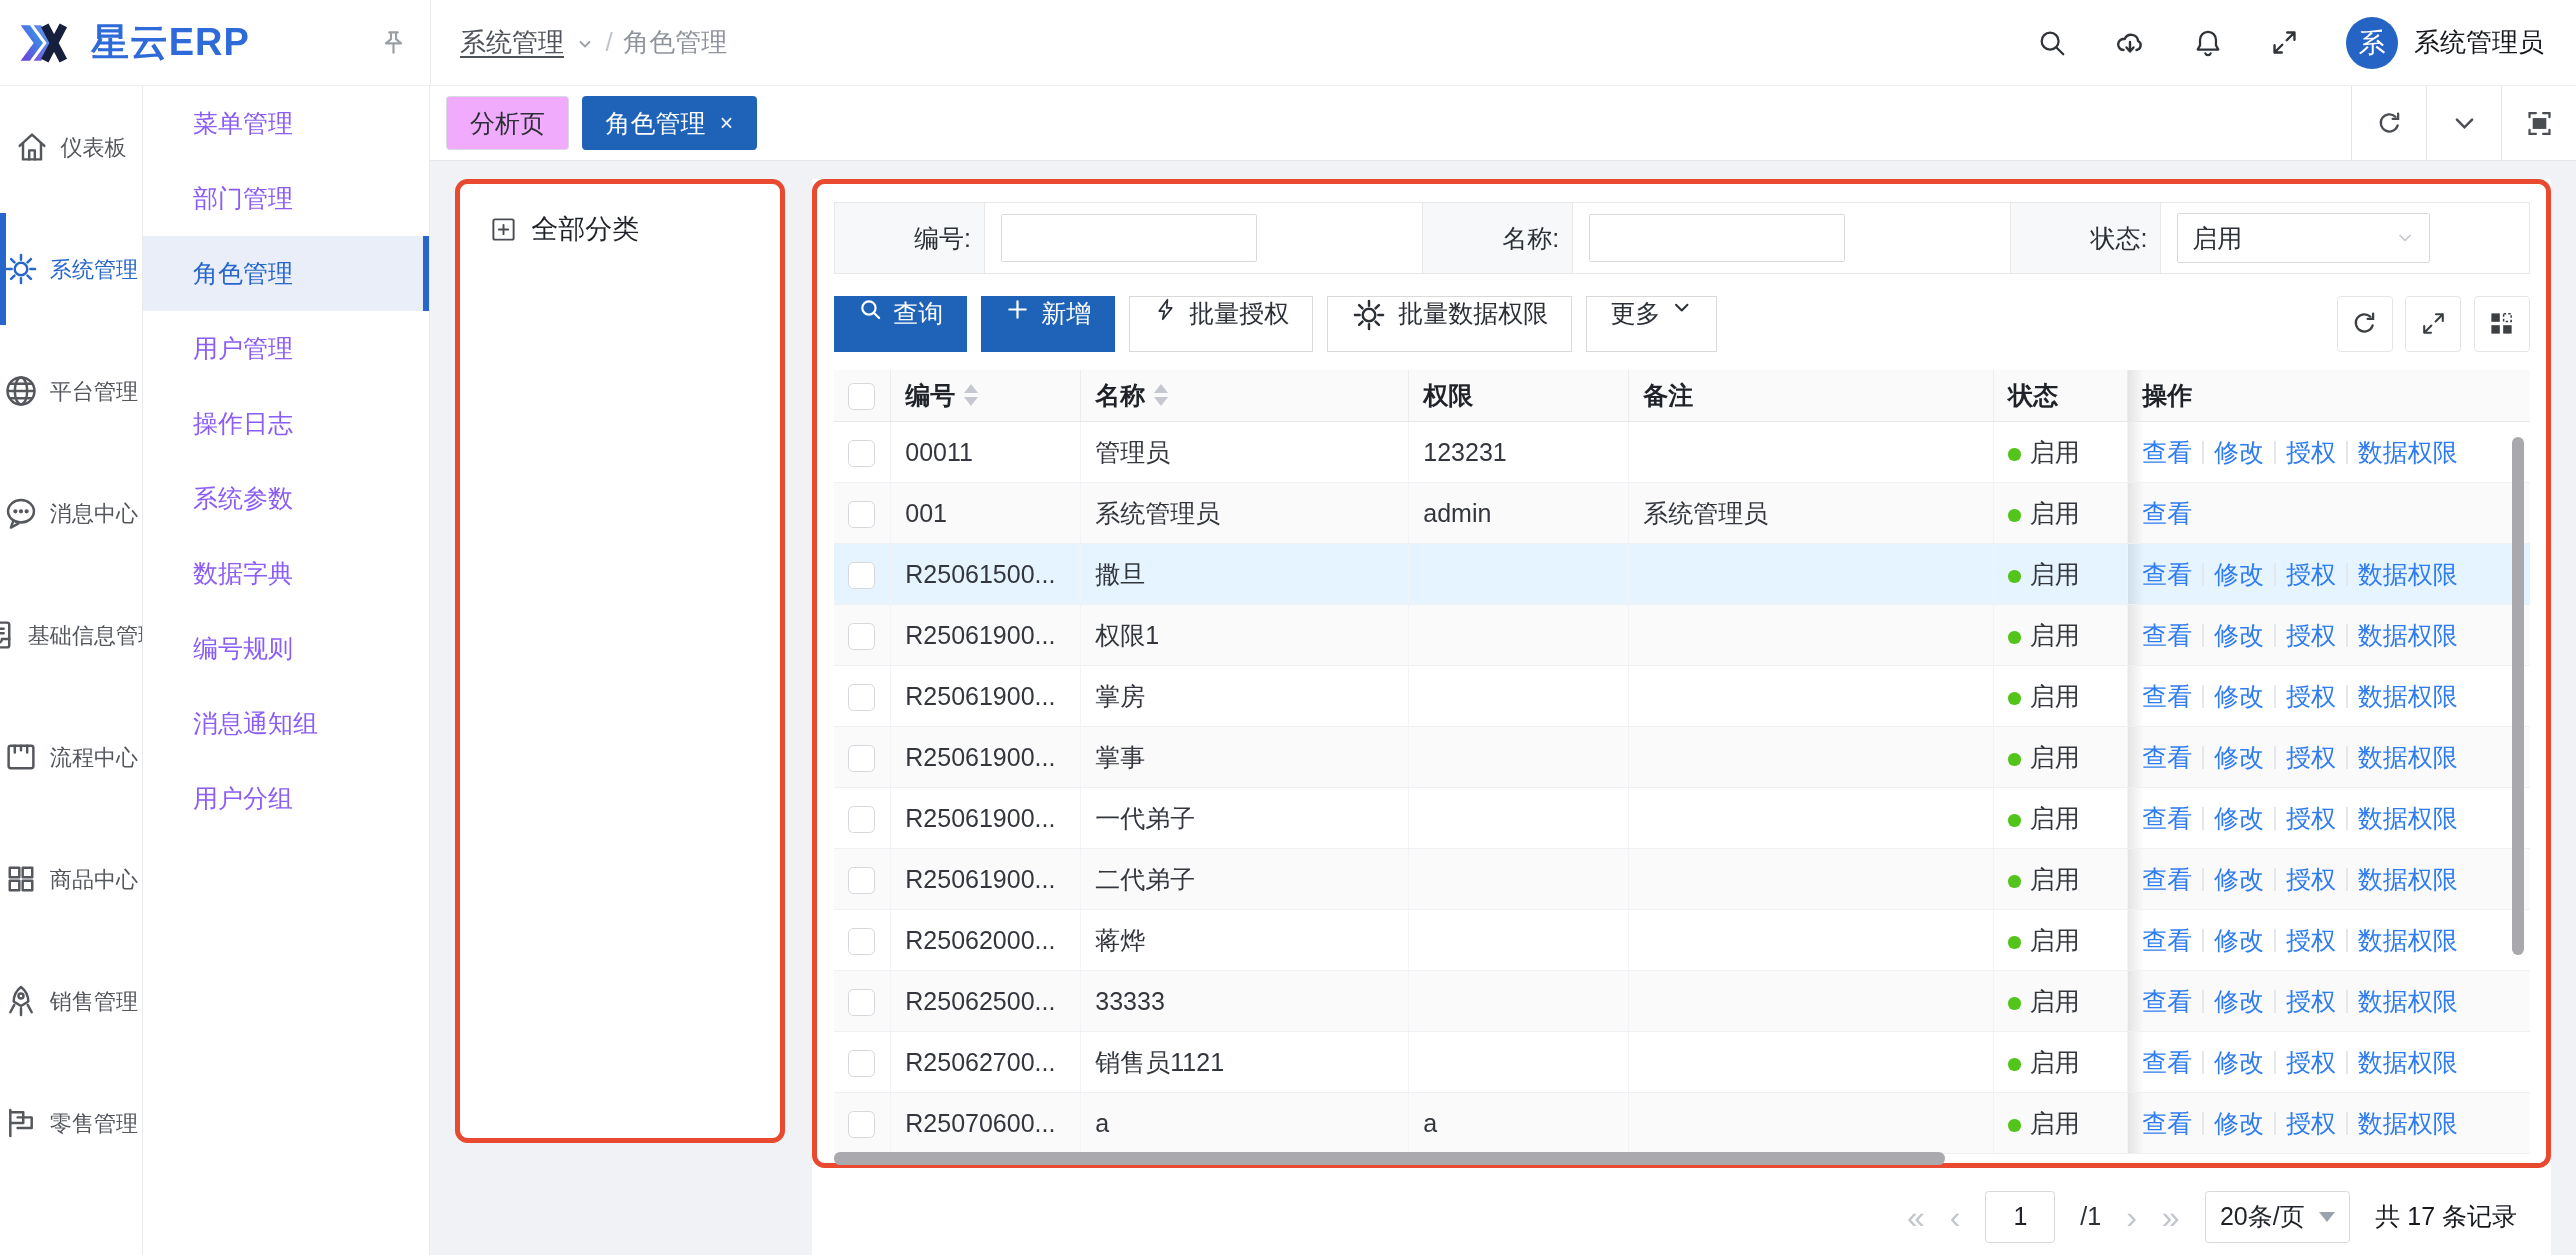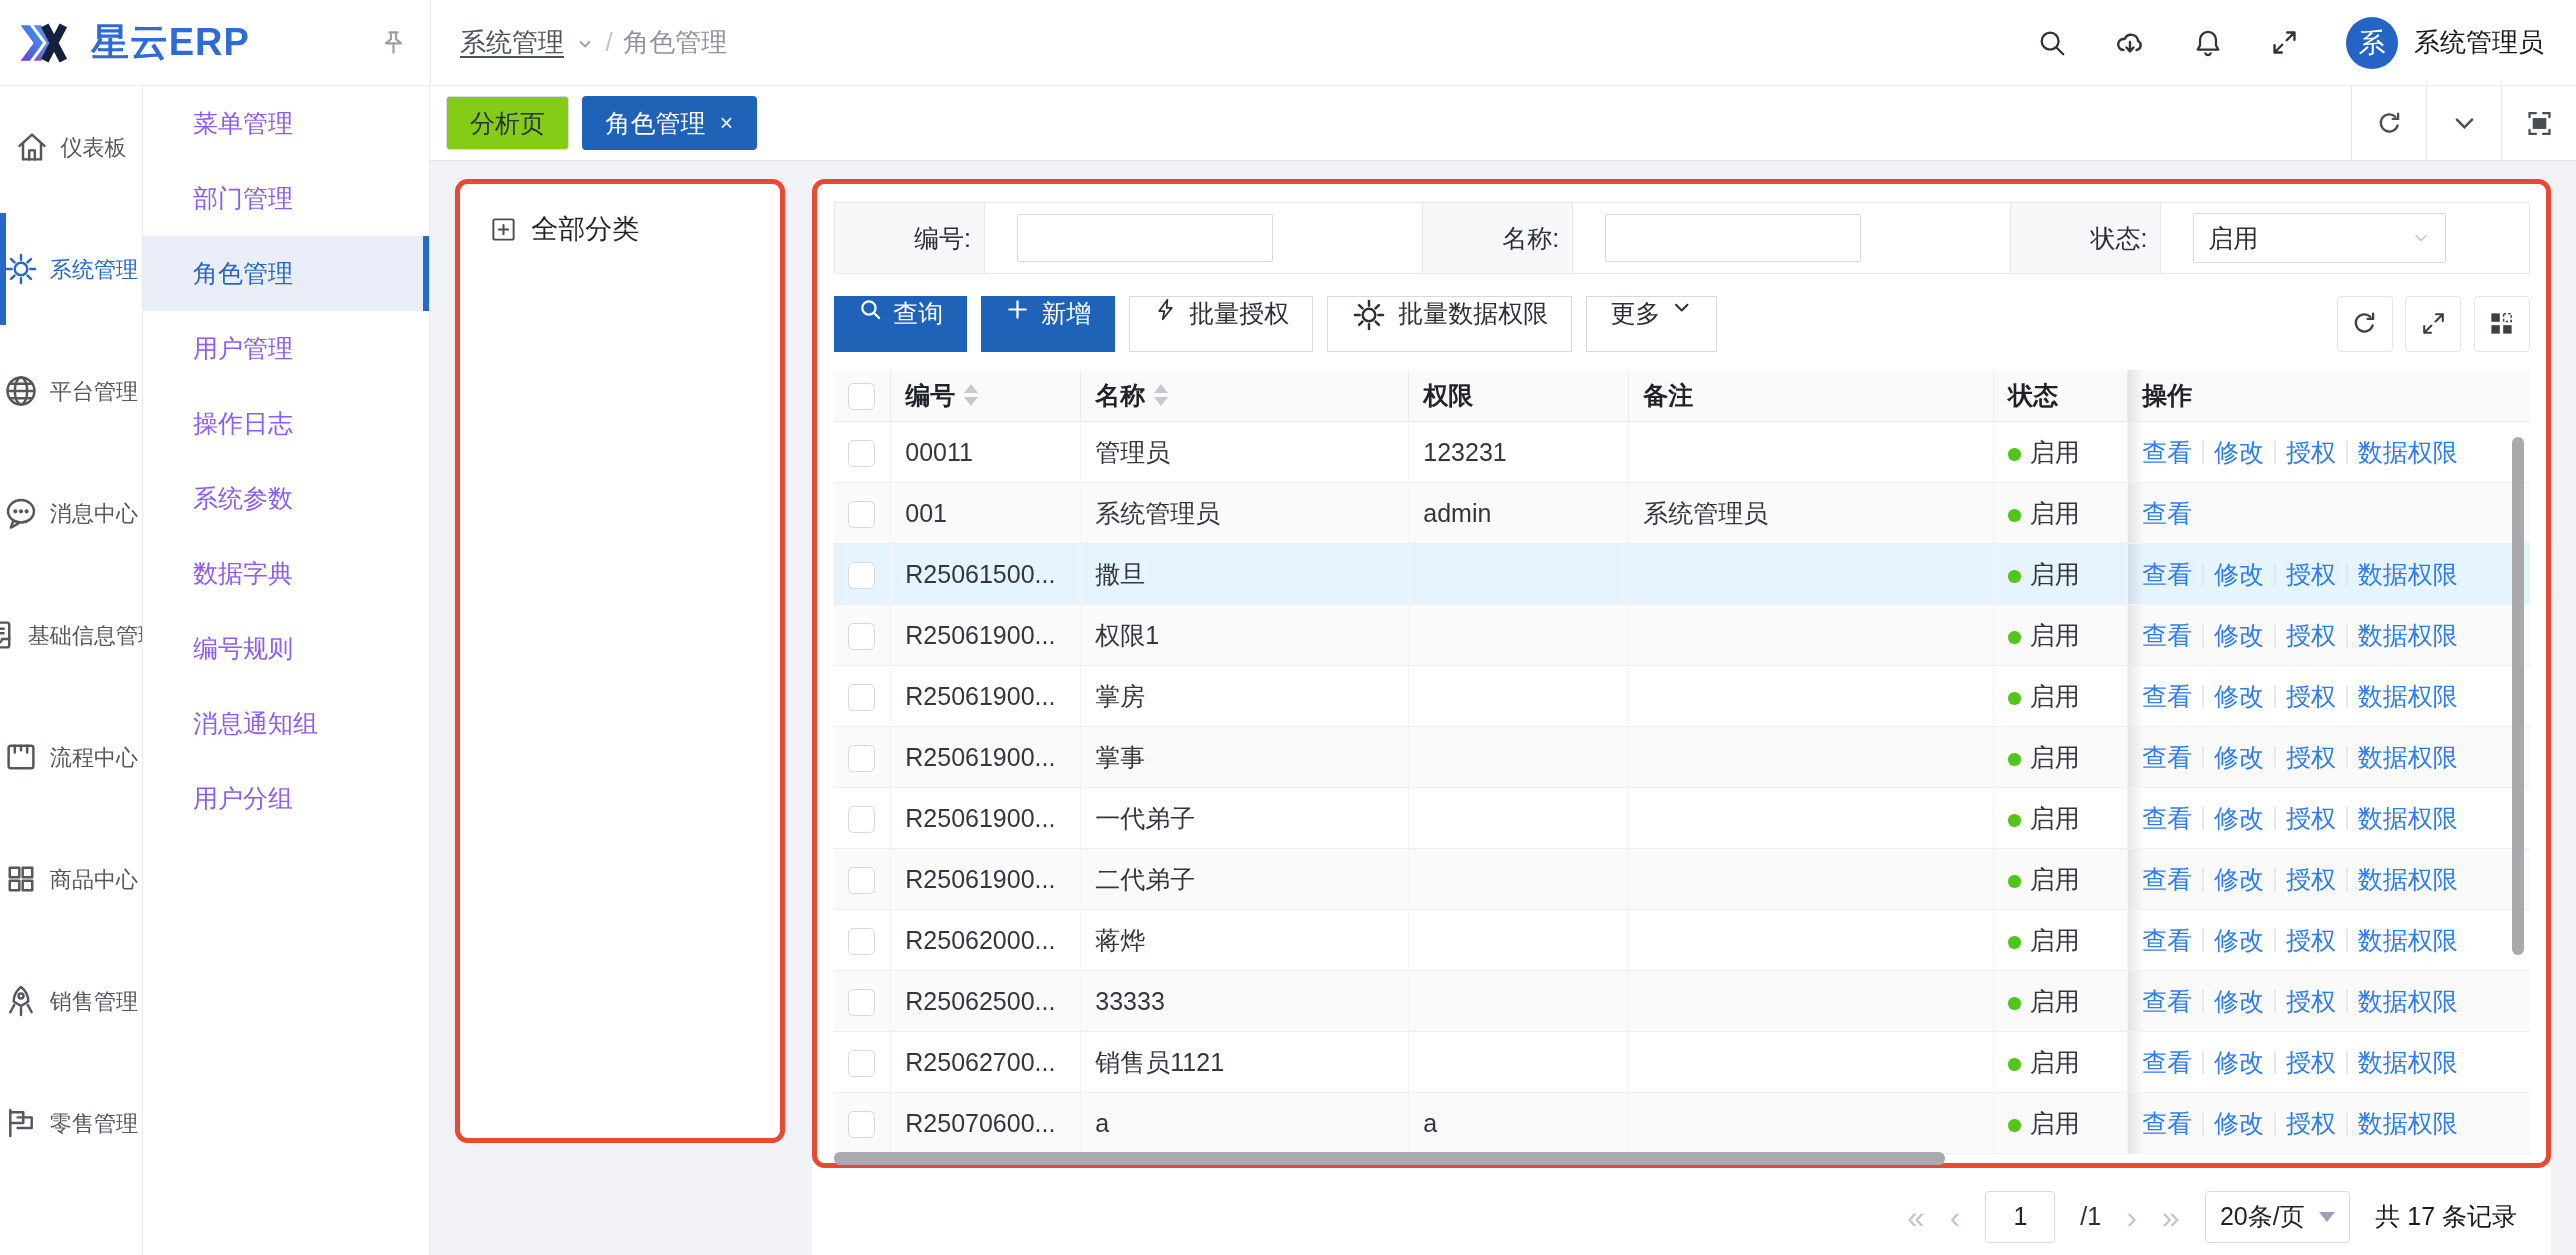--- a/index.html
+++ b/index.html
@@ -36,38 +36,38 @@
   .pnav-item.active{color:var(--menu-active);}
   .pnav-item.active::before{content:"";position:absolute;left:0;top:5.4px;bottom:5.4px;width:6.3px;background:var(--menu-active);}
   .snav{width:287px;background:#fff;border-right:0.9px solid #e9eaec;flex:none;overflow:hidden;}
   .snav-item{height:75px;display:flex;align-items:center;padding-left:50px;font-size:25px;color:#8b5cf6;position:relative;}
   .snav-item.active{background:#e9eef8;color:var(--menu-active);font-weight:500;}
   .snav-item.active::after{content:"";position:absolute;right:0;top:0;bottom:0;width:6.3px;background:var(--menu-active);}
 
   .content{flex:1;display:flex;flex-direction:column;min-width:0;}
   
   .tabbar{height:75px;background:#fff;border-bottom:0.9px solid #e5e6eb;display:flex;align-items:center;padding-left:16px;flex:none;}
-  .tab{height:54px;padding:0 23px;margin-right:12.5px;border-radius:3.6px;border:0.9px solid #d8dbe2;background:#84cc16;color:#2b2f36;font-size:25px;display:inline-flex;align-items:center;gap:14.3px;}
+  .tab{height:54px;padding:0 23px;margin-right:12.5px;border-radius:3.6px;border:0.9px solid #d8dbe2;background:#f0abfc;color:#2b2f36;font-size:25px;display:inline-flex;align-items:center;gap:14.3px;}
   .tab.active{background:var(--primary);border-color:var(--primary);color:#fff;}
   .tab-close{font-size:23px;line-height:1;opacity:.92;}
   .tabbar-right{margin-left:auto;display:flex;height:100%;}
   .tb-btn{width:75px;height:100%;border-left:0.9px solid #e5e6eb;display:flex;align-items:center;justify-content:center;color:#4a4d52;}
 
   
   .workspace{flex:1;padding:18px 25px 0 25px;display:flex;gap:27px;min-height:0;}
   .card-left{width:330px;height:964px;background:#fff;border:5.4px solid var(--annotation);border-radius:12.5px;padding:27px 0 0 30px;flex:none;}
   .tree-root{display:flex;align-items:center;gap:14.3px;font-size:27px;color:#1f2329;}
   .tree-root .ico{color:#4a4d52;}
 
   .card-right{flex:1;background:#fff;position:relative;padding:23px 21.5px 0 21.5px;display:flex;flex-direction:column;min-width:0;}
   .annotation-box{position:absolute;left:0;top:0;right:0;height:989px;border:5.4px solid var(--annotation);border-radius:12.5px;pointer-events:none;z-index:7;}
 
   
   .filterbar{border:0.9px solid #e8e8e8;height:72px;display:flex;flex:none;}
-  .fgroup{flex:1;display:flex;min-width:0;gap:16px;}
+  .fgroup{flex:1;display:flex;min-width:0;}
   .fgroup.small{flex:.88;}
   .flabel{width:150px;background:#f7f8fa;border-right:0.9px solid #e8e8e8;display:flex;align-items:center;justify-content:flex-end;padding-right:12.5px;font-size:25px;color:#2b2f36;flex:none;}
   .fvalue{flex:1;display:flex;align-items:center;padding-left:16px;border-right:0.9px solid #e8e8e8;background:#fff;}
   .fgroup:last-child .fvalue{border-right:none;}
   .finput{width:256px;height:48px;border:0.9px solid #d9d9d9;border-radius:1.8px;font-size:23px;padding:0 10.7px;outline:none;font-family:inherit;}
   .fselect{width:253px;height:50px;border:0.9px solid #d9d9d9;border-radius:1.8px;display:flex;align-items:center;justify-content:space-between;padding:0 14.3px;font-size:25px;color:#2b2f36;background:#fff;}
   .fselect .caret{color:#c3c7cd;}
 
   
   .toolbar{margin-top:21.5px;display:flex;align-items:center;gap:14.3px;flex:none;}

